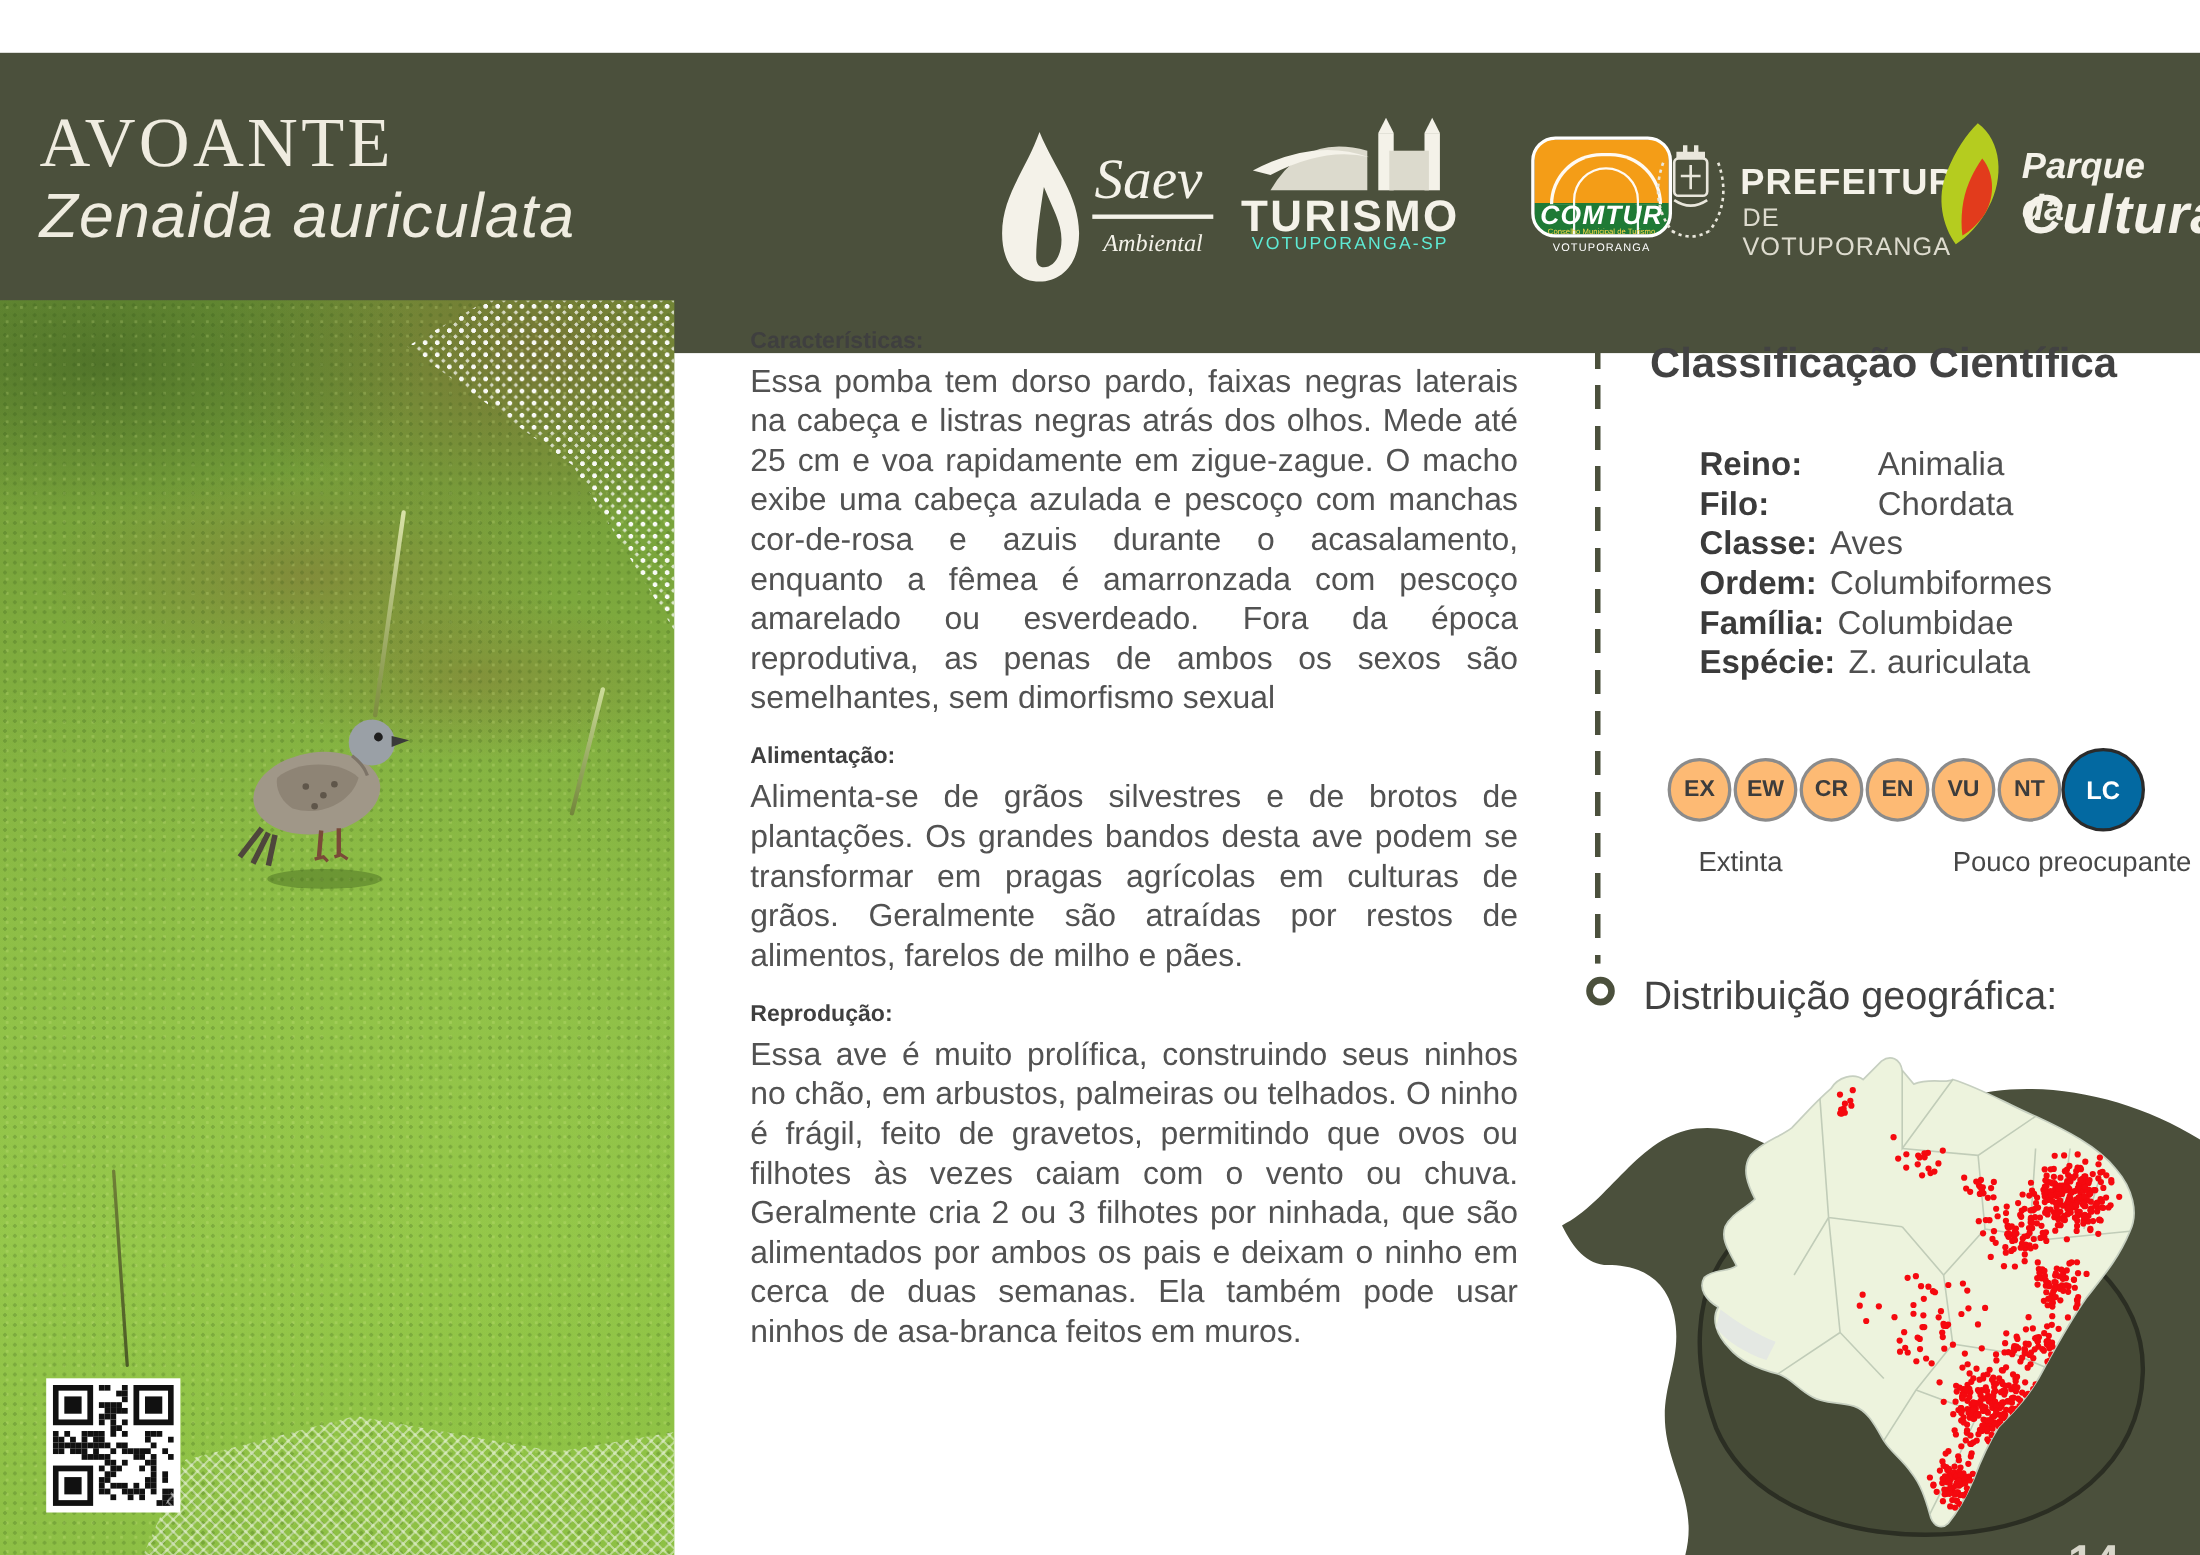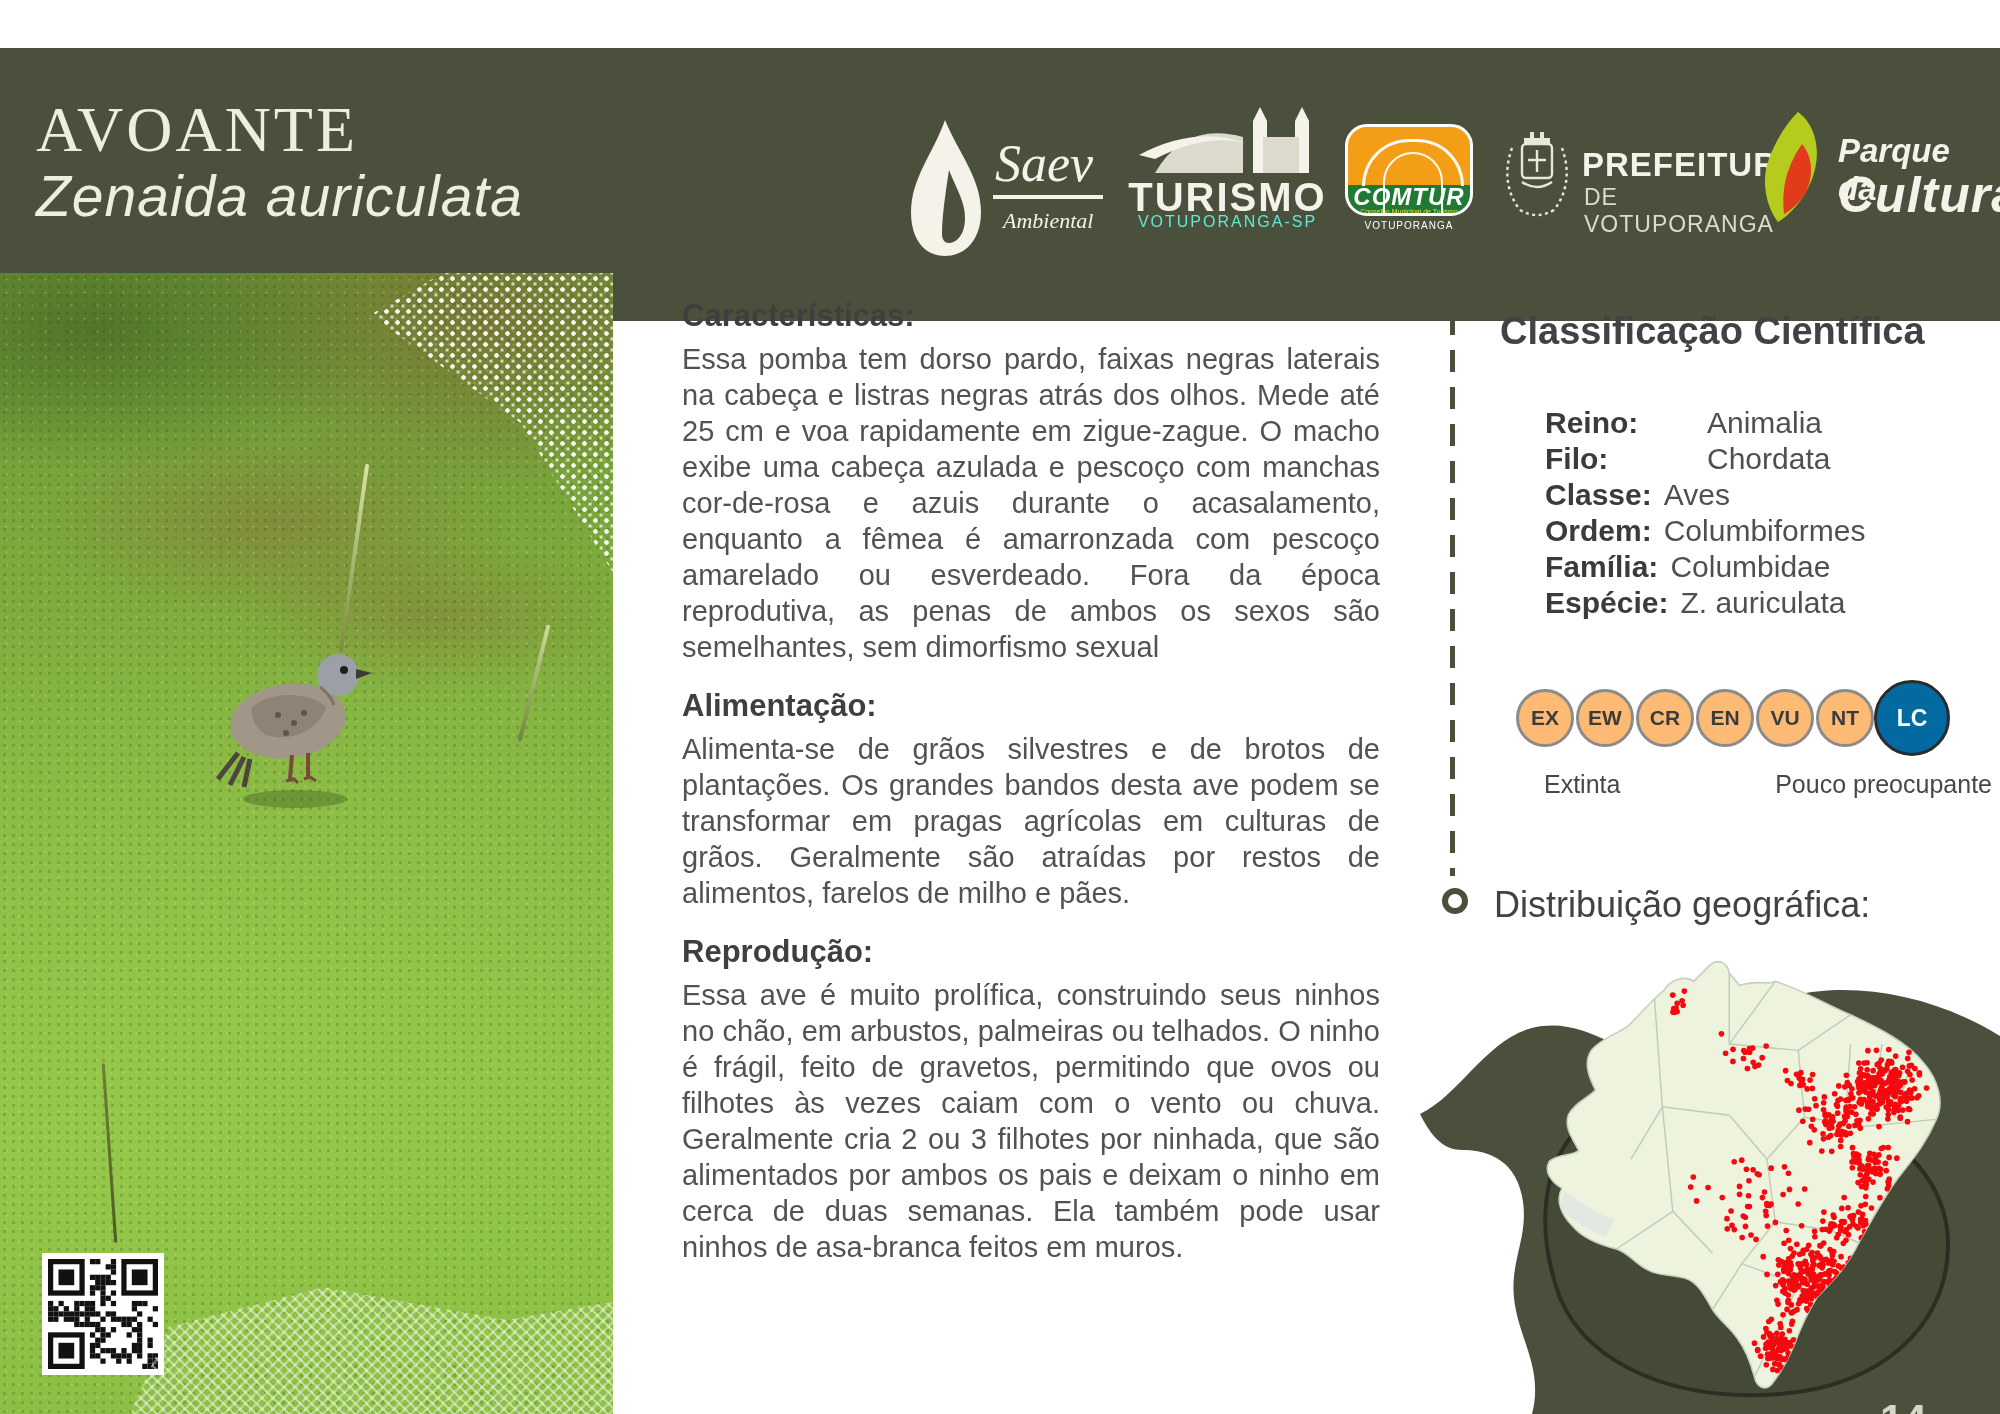--- a/index.html
+++ b/index.html
@@ -16,21 +16,21 @@
   
   #logo-saev{left:905px;top:68px;width:215px;height:150px;}
   #saev-text{position:absolute;left:88px;top:18px;font-style:italic;font-family:"Liberation Serif",serif;
              font-size:52px;border-bottom:4px solid #f4f2e9;padding:0 10px 2px 2px;}
   #saev-sub{position:absolute;left:98px;top:92px;font-style:italic;font-size:22px;font-family:"Liberation Serif",serif;}
   
   #logo-turismo{left:1125px;top:55px;width:205px;height:150px;text-align:center;}
   #turismo-name{position:absolute;left:0;top:72px;width:205px;font-size:40px;font-weight:bold;letter-spacing:2px;}
   #turismo-sub{position:absolute;left:0;top:110px;width:205px;font-size:16px;letter-spacing:2px;color:#5eead4;}
   
-  #logo-comtur{left:1345px;top:76px;width:128px;height:112px;}
+  #logo-comtur{left:1392px;top:76px;width:128px;height:112px;}
   #comtur-badge{position:absolute;left:0;top:0;width:128px;height:92px;border-radius:22px;
                 background:linear-gradient(180deg,#f49d17 0 58px,#1f7a35 58px 100%);
                 border:3px solid #fff;box-sizing:border-box;overflow:hidden;}
   #comtur-arena{position:absolute;left:14px;top:12px;width:96px;height:44px;
                 border:3px solid #fff;border-bottom:none;border-radius:48px 48px 0 0;opacity:.95;}
   #comtur-arena:before{content:"";position:absolute;left:18px;top:10px;width:56px;height:60px;
                 border:2px solid #fff;border-radius:30px 30px 0 0;}
   #comtur-name{position:absolute;left:0;top:56px;width:122px;text-align:center;font-size:24px;
                font-weight:bold;font-style:italic;color:#fff;letter-spacing:1px;}
   #comtur-sub{position:absolute;left:0;top:81px;width:122px;text-align:center;font-size:7px;color:#ffd94d;}
@@ -69,21 +69,21 @@
       clip-path:polygon(0 100%,8% 52%,40% 30%,78% 48%,100% 38%,100% 100%);}
   .stem{position:absolute;width:4px;background:linear-gradient(#d9e3a8,#7c8c3f);border-radius:2px;}
   #stem1{left:352px;top:190px;height:190px;transform:rotate(8deg);}
   #stem2{left:108px;top:790px;height:180px;width:3px;transform:rotate(-4deg);background:linear-gradient(#6f7f37,#4c5c26);}
   #stem3{left:532px;top:350px;height:120px;transform:rotate(14deg);background:linear-gradient(#cddd9a,#72853a);}
   #bird{position:absolute;left:200px;top:330px;}
   #qr{position:absolute;left:42px;top:980px;width:122px;height:122px;background:#fff;padding:6px;box-sizing:border-box;}
 
   
   #articles{position:absolute;left:682px;top:298px;width:698px;}
-  .section-heading{font-size:31px;font-weight:bold;color:#3f3f3f;margin:0 0 7px 0;}
+  .section-heading{font-size:21px;font-weight:bold;color:#3f3f3f;margin:0 0 7px 0;}
   .section-body{font-size:29px;line-height:36px;color:#525252;text-align:justify;margin:0 0 23px 0;}
 
   
   #divider{position:absolute;left:1450px;top:276px;width:5px;height:600px;
      background:repeating-linear-gradient(180deg,#4b503c 0 22px,transparent 22px 37px);}
   #divider-dot{position:absolute;left:1442px;top:888px;width:14px;height:14px;border:6px solid #4b503c;
      border-radius:50%;background:#fff;}
 
   
   #class-heading{position:absolute;left:1500px;top:310px;width:470px;font-size:38px;font-weight:bold;color:#424242;}

